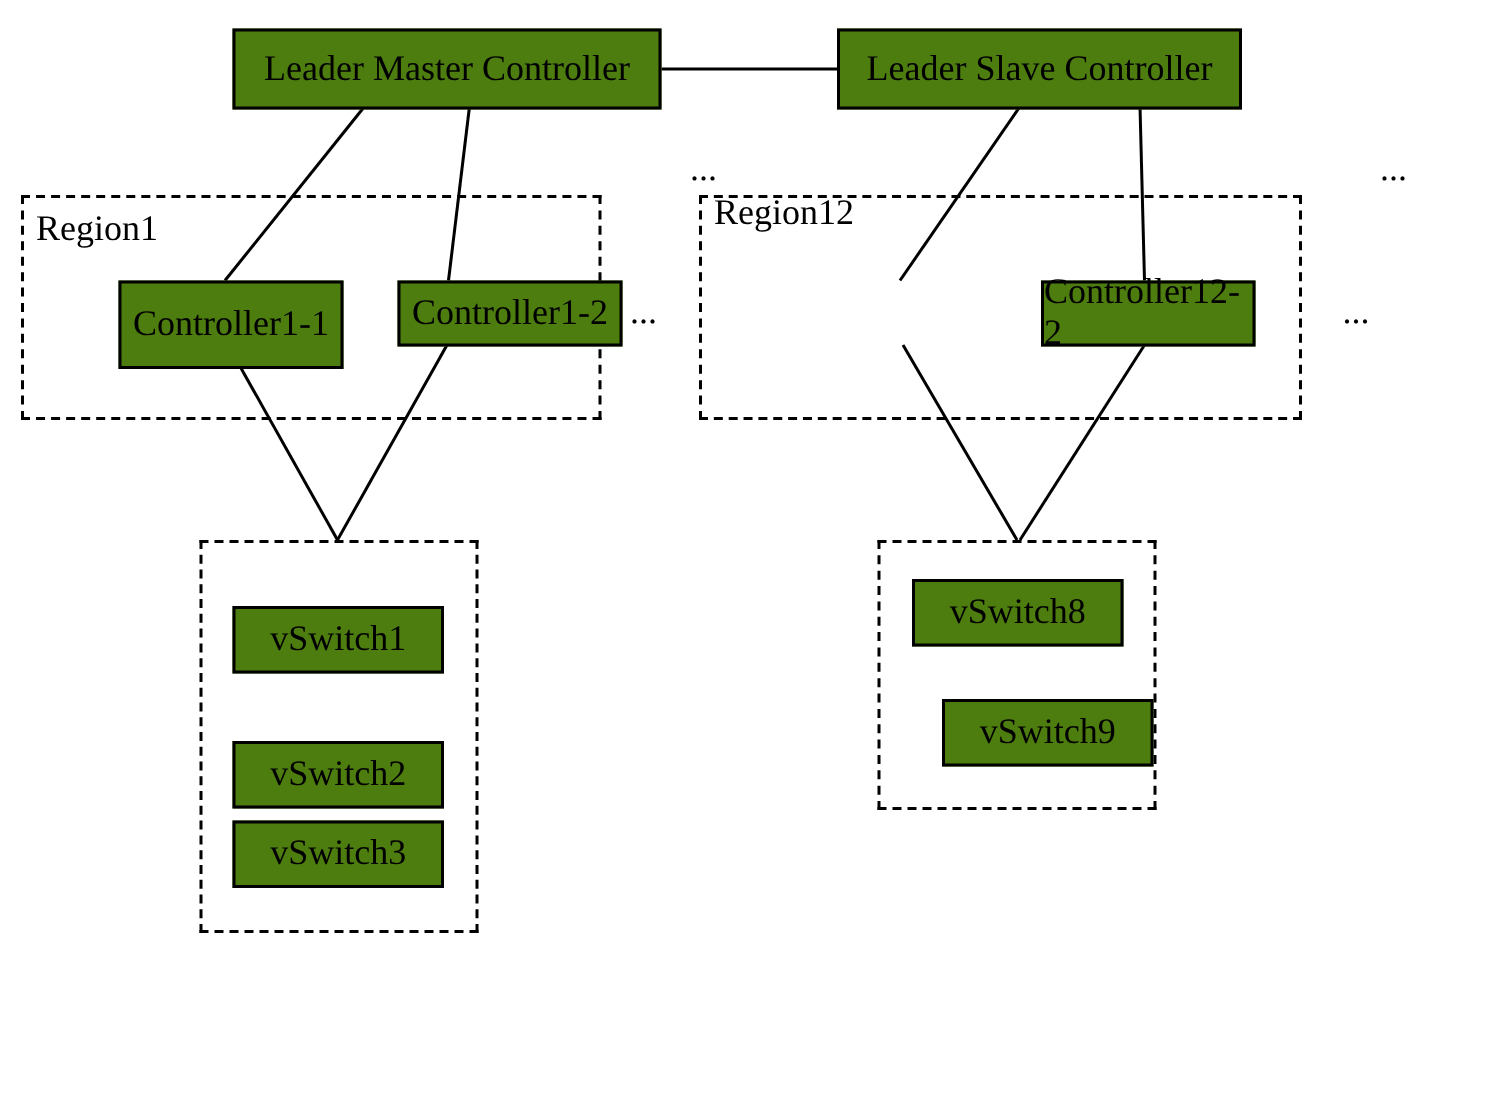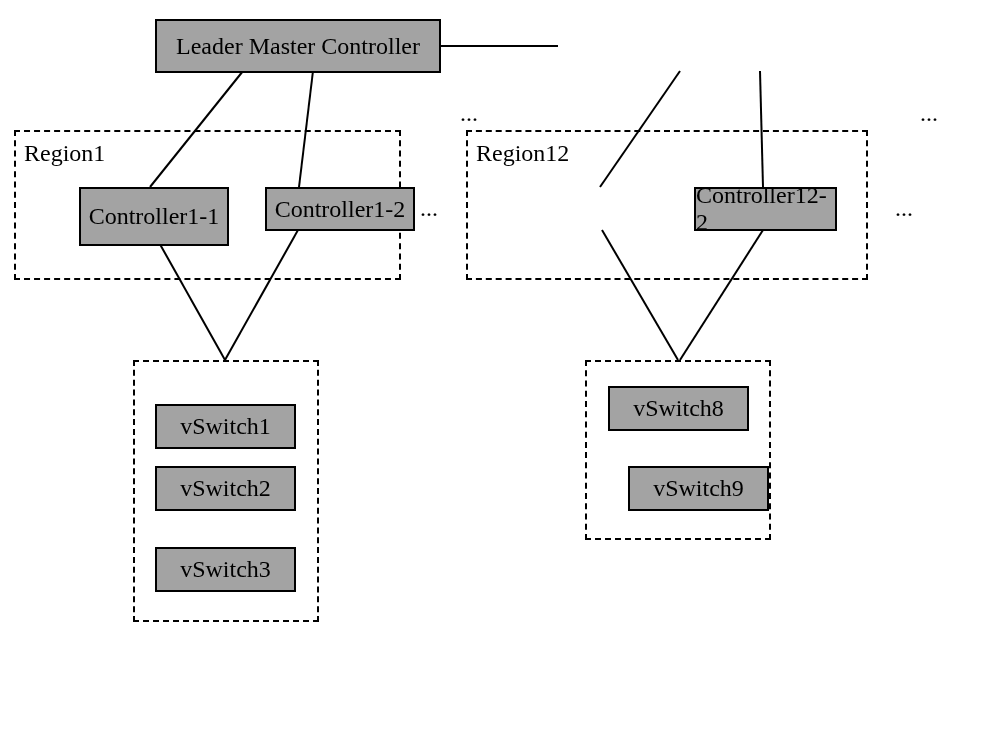--- a/index.html
+++ b/index.html
@@ -9,21 +9,21 @@
     background: #fff;
   }
   .canvas {
     position: relative;
     width: 1000px;
     height: 738px;
   }
   .box {
     position: absolute;
     border: 2px solid #000;
-    background: #a3a3a3;
+    background: #4d7c0f;
     display: flex;
     align-items: center;
     justify-content: center;
     font-size: 24px;
     box-sizing: border-box;
   }
   .dashed-box {
     position: absolute;
     border: 2px dashed #000;
     box-sizing: border-box;
@@ -66,51 +66,54 @@
     <line x1="152" y1="230" x2="225" y2="360"></line>
     <line x1="298" y1="230" x2="225" y2="360"></line>
 
     <line x1="602" y1="230" x2="678" y2="360"></line>
     <line x1="763" y1="230" x2="680" y2="360"></line>
   </svg>
 
   <div class="box" style="left:155px; top:19px; width:286px; height:54px;">
     <span>Leader Master Controller</span>
   </div>
+  <div class="box" style="left:558px; top:19px; width:270px; height:54px;">
+    <span>Leader Slave Controller</span>
+  </div>
 
   <div class="dots" style="left:460px; top:100px;">...</div>
   <div class="dots" style="left:920px; top:100px;">...</div>
 
   <div class="dashed-box" style="left:14px; top:130px; width:387px; height:150px;"></div>
   <div class="lbl" style="left:24px; top:140px;">Region1</div>
 
   <div class="box" style="left:79px; top:187px; width:150px; height:59px;">
     <span>Controller1-1</span>
   </div>
   <div class="box" style="left:239px; top:187px; width:150px; height:44px;margin-left:26px;">
     <span>Controller1-2</span>
   </div>
 
   <div class="dots" style="left:420px; top:195px;">...</div>
 
   <div class="dashed-box" style="left:466px; top:130px; width:402px; height:150px;"></div>
-  <div class="lbl" style="left:476px; top:140px;">Region12</div>
+  <div class="lbl" style="left:476px; top:129px;">Region12</div>
 
   <div class="box" style="left:694px; top:187px; width:143px; height:44px;">
     <span>Controller12-2</span>
   </div>
 
   <div class="dots" style="left:895px; top:195px;">...</div>
 
   <div class="dashed-box" style="left:133px; top:360px; width:186px; height:262px;"></div>
 
   <div class="box" style="left:155px; top:404px; width:141px; height:45px;">
     <span>vSwitch1</span>
   </div>
-  <div class="box" style="left:155px; top:466px; width:141px; height:45px;">
+  <div class="box" style="left:155px; top:494px; width:141px; height:45px;">
     <span>vSwitch2</span>
   </div>
   <div class="box" style="left:155px; top:547px; width:141px; height:45px;">
     <span>vSwitch3</span>
   </div>
 
   <div class="dashed-box" style="left:585px; top:360px; width:186px; height:180px;"></div>
 
   <div class="box" style="left:608px; top:386px; width:141px; height:45px;justify-content:center;">
     <span>vSwitch8</span>

